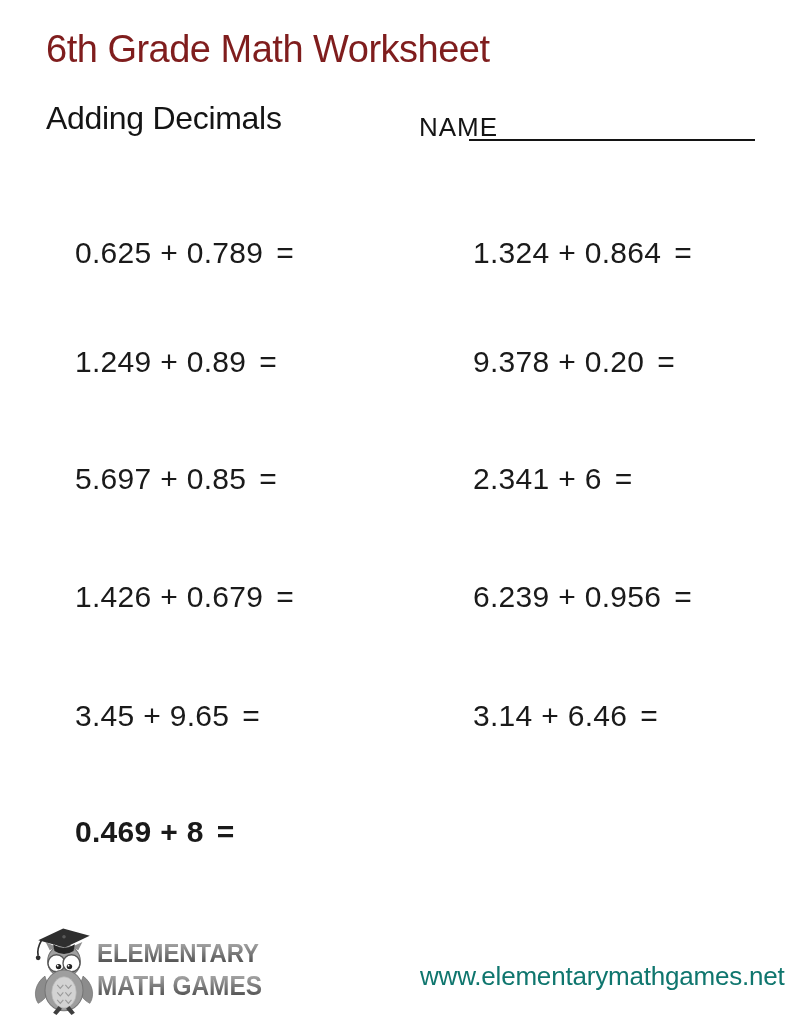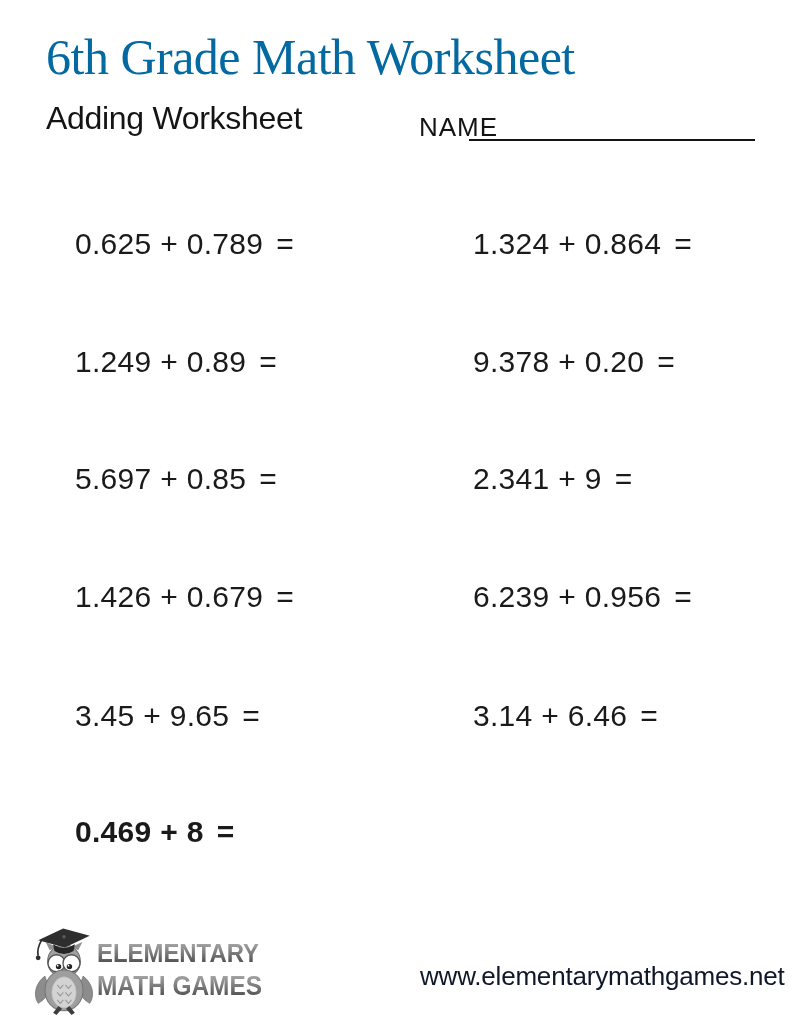--- a/index.html
+++ b/index.html
@@ -8,25 +8,24 @@
     width: 800px;
     height: 1035px;
     background: #ffffff;
     font-family: "Liberation Sans", sans-serif;
     color: #1a1a1a;
     overflow: hidden;
   }
   .page-title {
     position: absolute;
     left: 46px; top: 28px;
-    font-size: 50px;
+    font-size: 38px;
     letter-spacing: -0.5px;
-    color: #0369a1;
+    color: #7f1d1d;
     white-space: nowrap;
-    font-family: Liberation Serif, serif;
   }
   .subtitle {
     position: absolute;
     left: 46px; top: 100px;
     font-size: 32px;
     letter-spacing: -0.3px;
     color: #141414;
     white-space: nowrap;
   }
   .name-label {
@@ -45,21 +44,21 @@
   .problem {
     position: absolute;
     font-size: 30px;
     color: #1a1a1a;
     white-space: nowrap;
     letter-spacing: 0.3px;
   }
   .problem .eq { margin-left: 13px; }
   .c1 { left: 75px; }
   .c2 { left: 433px; margin-left: 40px; }
-  .r1 { top: 227px; }
+  .r1 { top: 236px; }
   .r2 { top: 345px; }
   .r3 { top: 462px; }
   .r4 { top: 580px; }
   .r5 { top: 699px; }
   .r6 { top: 815px; font-weight: bold; }
   .owl-logo {
     position: absolute;
     left: 30px; top: 925px;
     width: 68px; height: 90px;
   }
@@ -70,42 +69,42 @@
   }
   svg text {
     font-family: "Liberation Sans", sans-serif;
     font-weight: bold;
   }
   .website {
     position: absolute;
     left: 420px; top: 961px;
     font-size: 26px;
     letter-spacing: -0.2px;
-    color: #0f172a;
+    color: #0f766e;
     white-space: nowrap;
   }
 </style>
 </head>
 <body>
 
 <div class="page">
 
   <div class="page-title">6th Grade Math Worksheet</div>
 
-  <div class="subtitle">Adding Worksheet</div>
+  <div class="subtitle">Adding Decimals</div>
 
   <div class="name-label">NAME</div>
   <div class="name-line"></div>
 
   <div class="problem r1 c1"><span>0.625 + 0.789</span><span class="eq">=</span></div>
   <div class="problem r1 c2"><span>1.324 + 0.864</span><span class="eq">=</span></div>
   <div class="problem r2 c1"><span>1.249 + 0.89</span><span class="eq">=</span></div>
   <div class="problem r2 c2"><span>9.378 + 0.20</span><span class="eq">=</span></div>
   <div class="problem r3 c1"><span>5.697 + 0.85</span><span class="eq">=</span></div>
-  <div class="problem r3 c2"><span>2.341 + 9</span><span class="eq">=</span></div>
+  <div class="problem r3 c2"><span>2.341 + 6</span><span class="eq">=</span></div>
   <div class="problem r4 c1"><span>1.426 + 0.679</span><span class="eq">=</span></div>
   <div class="problem r4 c2"><span>6.239 + 0.956</span><span class="eq">=</span></div>
   <div class="problem r5 c1"><span>3.45 + 9.65</span><span class="eq">=</span></div>
   <div class="problem r5 c2"><span>3.14 + 6.46</span><span class="eq">=</span></div>
   <div class="problem r6 c1"><span>0.469 + 8</span><span class="eq">=</span></div>
 
   <svg class="owl-logo" viewBox="0 0 100 130" preserveAspectRatio="xMidYMid meet" aria-hidden="true">
 
     <path d="M17 21 C 12 30, 10 36, 12 44" stroke="#2e2e2e" stroke-width="2.5" fill="none"></path>
     <circle cx="12" cy="47" r="3.5" fill="#2e2e2e"></circle>

